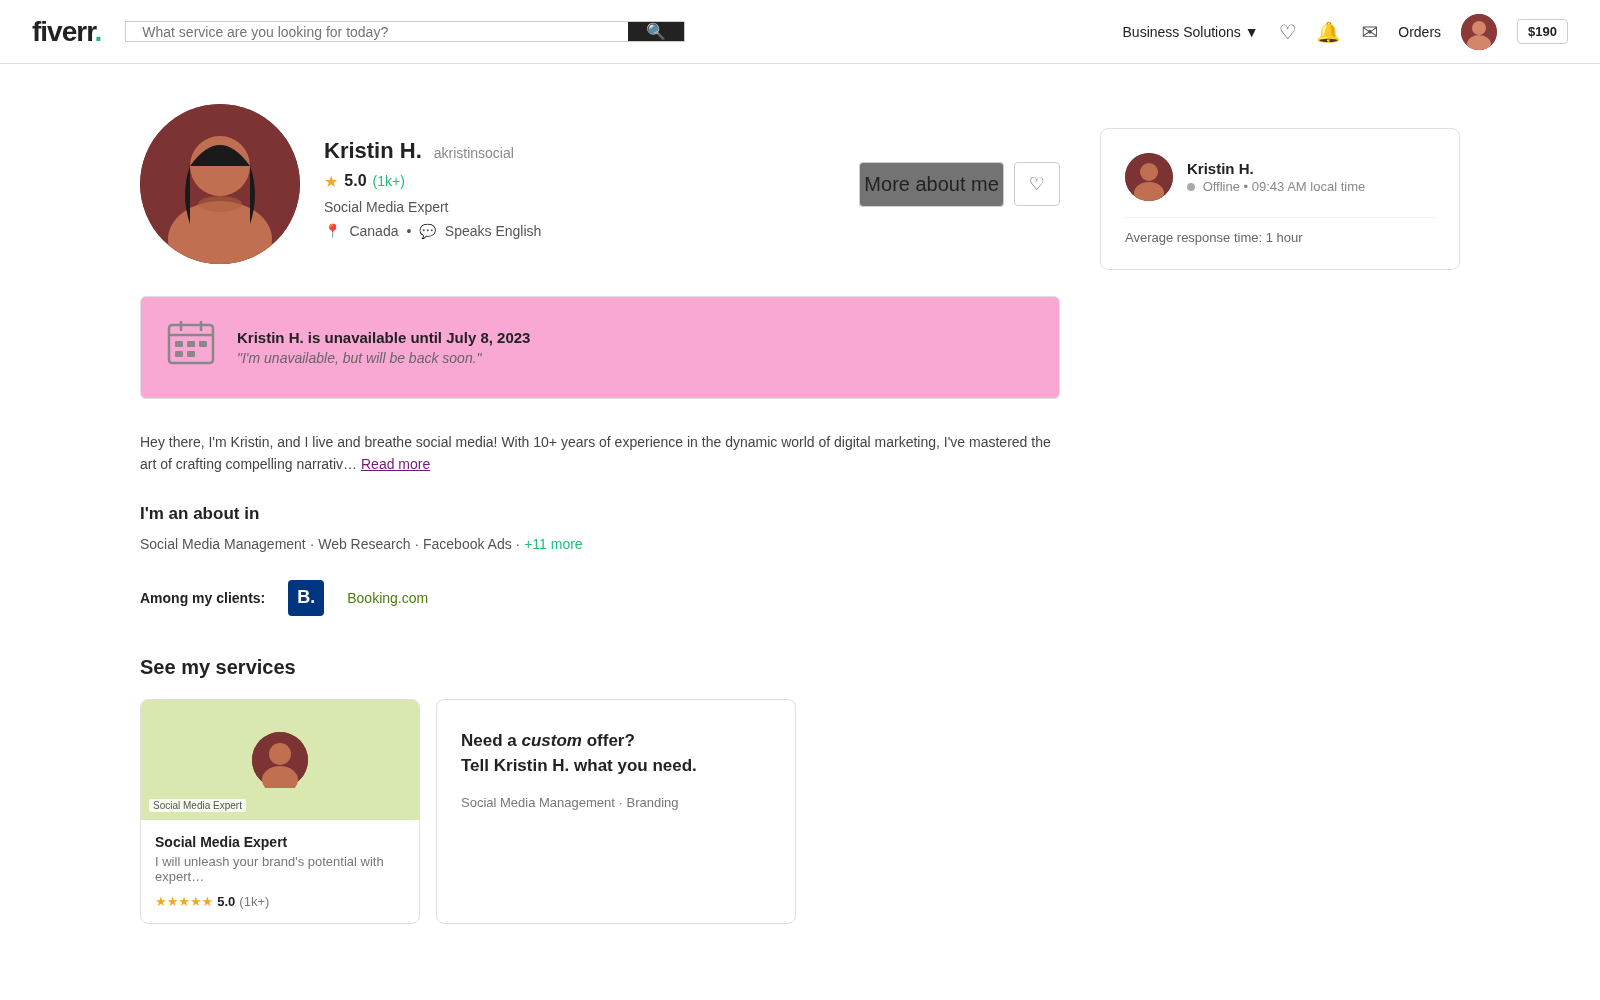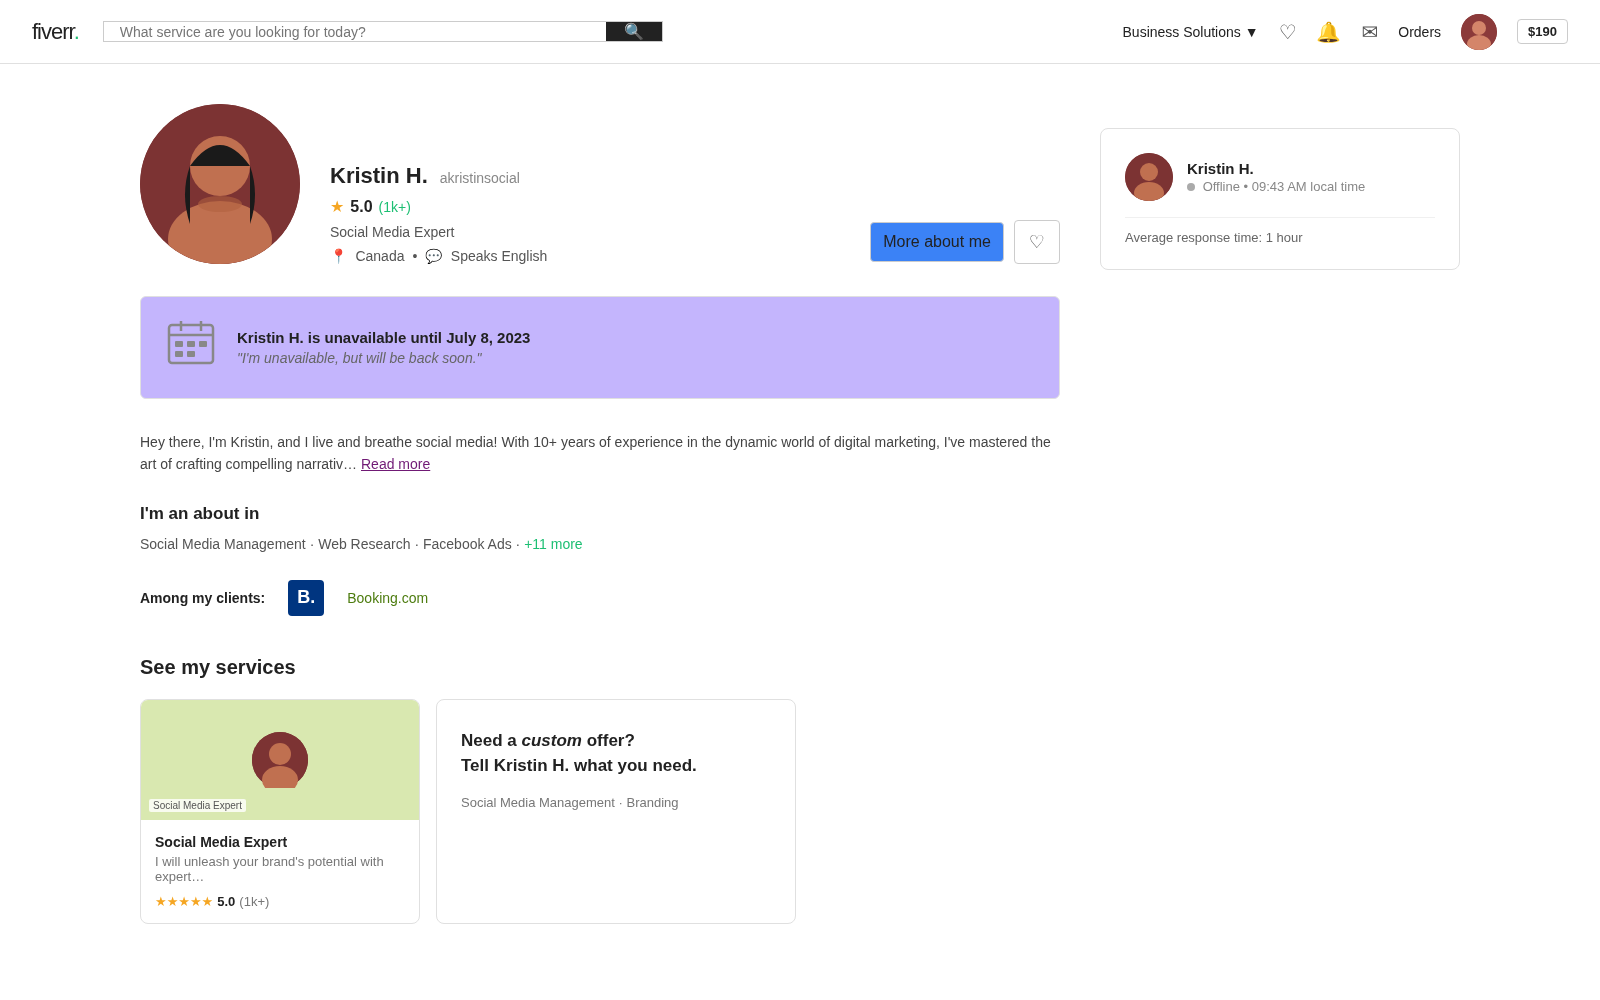--- a/index.html
+++ b/index.html
@@ -11,22 +11,22 @@
       align-items: center;
       padding: 0 32px;
       height: 64px;
       border-bottom: 1px solid #e0e0e0;
       background: #fff;
       position: sticky;
       top: 0;
       z-index: 100;
     }
     .logo {
-      font-size: 22px;
-      font-weight: 400;
+      font-size: 28px;
+      font-weight: 700;
       color: #1dbf73;
       margin-right: 24px;
       letter-spacing: -1px;
       white-space: nowrap;
     }
     .logo span { color: #222; }
     .search-bar {
       display: flex;
       flex: 1;
       max-width: 560px;
@@ -115,22 +115,22 @@
       min-width: 0;
     }
     .right-col {
       width: 360px;
       flex-shrink: 0;
     }
 
     
     .profile-header {
       display: flex;
-      align-items: flex-end;
-      gap: 30px;
+      align-items: center;
+      gap: 24px;
       margin-bottom: 32px;
     }
     .profile-avatar-wrap {
       width: 160px;
       height: 160px;
       border-radius: 50%;
       overflow: hidden;
       flex-shrink: 0;
       background: #7c3333;
     }
@@ -172,24 +172,24 @@
 
     
     .profile-actions {
       display: flex;
       gap: 10px;
       align-items: center;
       margin-left: auto;
     }
     .more-about-btn {
       border: 1.5px solid #ccc;
-      background: #3b82f6;
+      background: #737373;
       border-radius: 4px;
-      padding: 10px 12px;
-      font-size: 16px;
+      padding: 10px 4px;
+      font-size: 20px;
       font-weight: 500;
       color: #222;
       cursor: pointer;
     }
     .heart-btn {
       border: 1.5px solid #ccc;
       background: #fff;
       border-radius: 4px;
       padding: 10px 14px;
       font-size: 18px;
@@ -201,21 +201,21 @@
 
     
     .unavailable-notice {
       border: 1px solid #e0e0e0;
       border-radius: 6px;
       padding: 20px 24px;
       display: flex;
       align-items: center;
       gap: 20px;
       margin-bottom: 32px;
-      background: #c4b5fd;
+      background: #f9a8d4;
     }
     .calendar-icon-wrap {
       font-size: 36px;
       color: #888;
       flex-shrink: 0;
     }
     .unavailable-title {
       font-size: 15px;
       font-weight: 600;
       color: #222;

